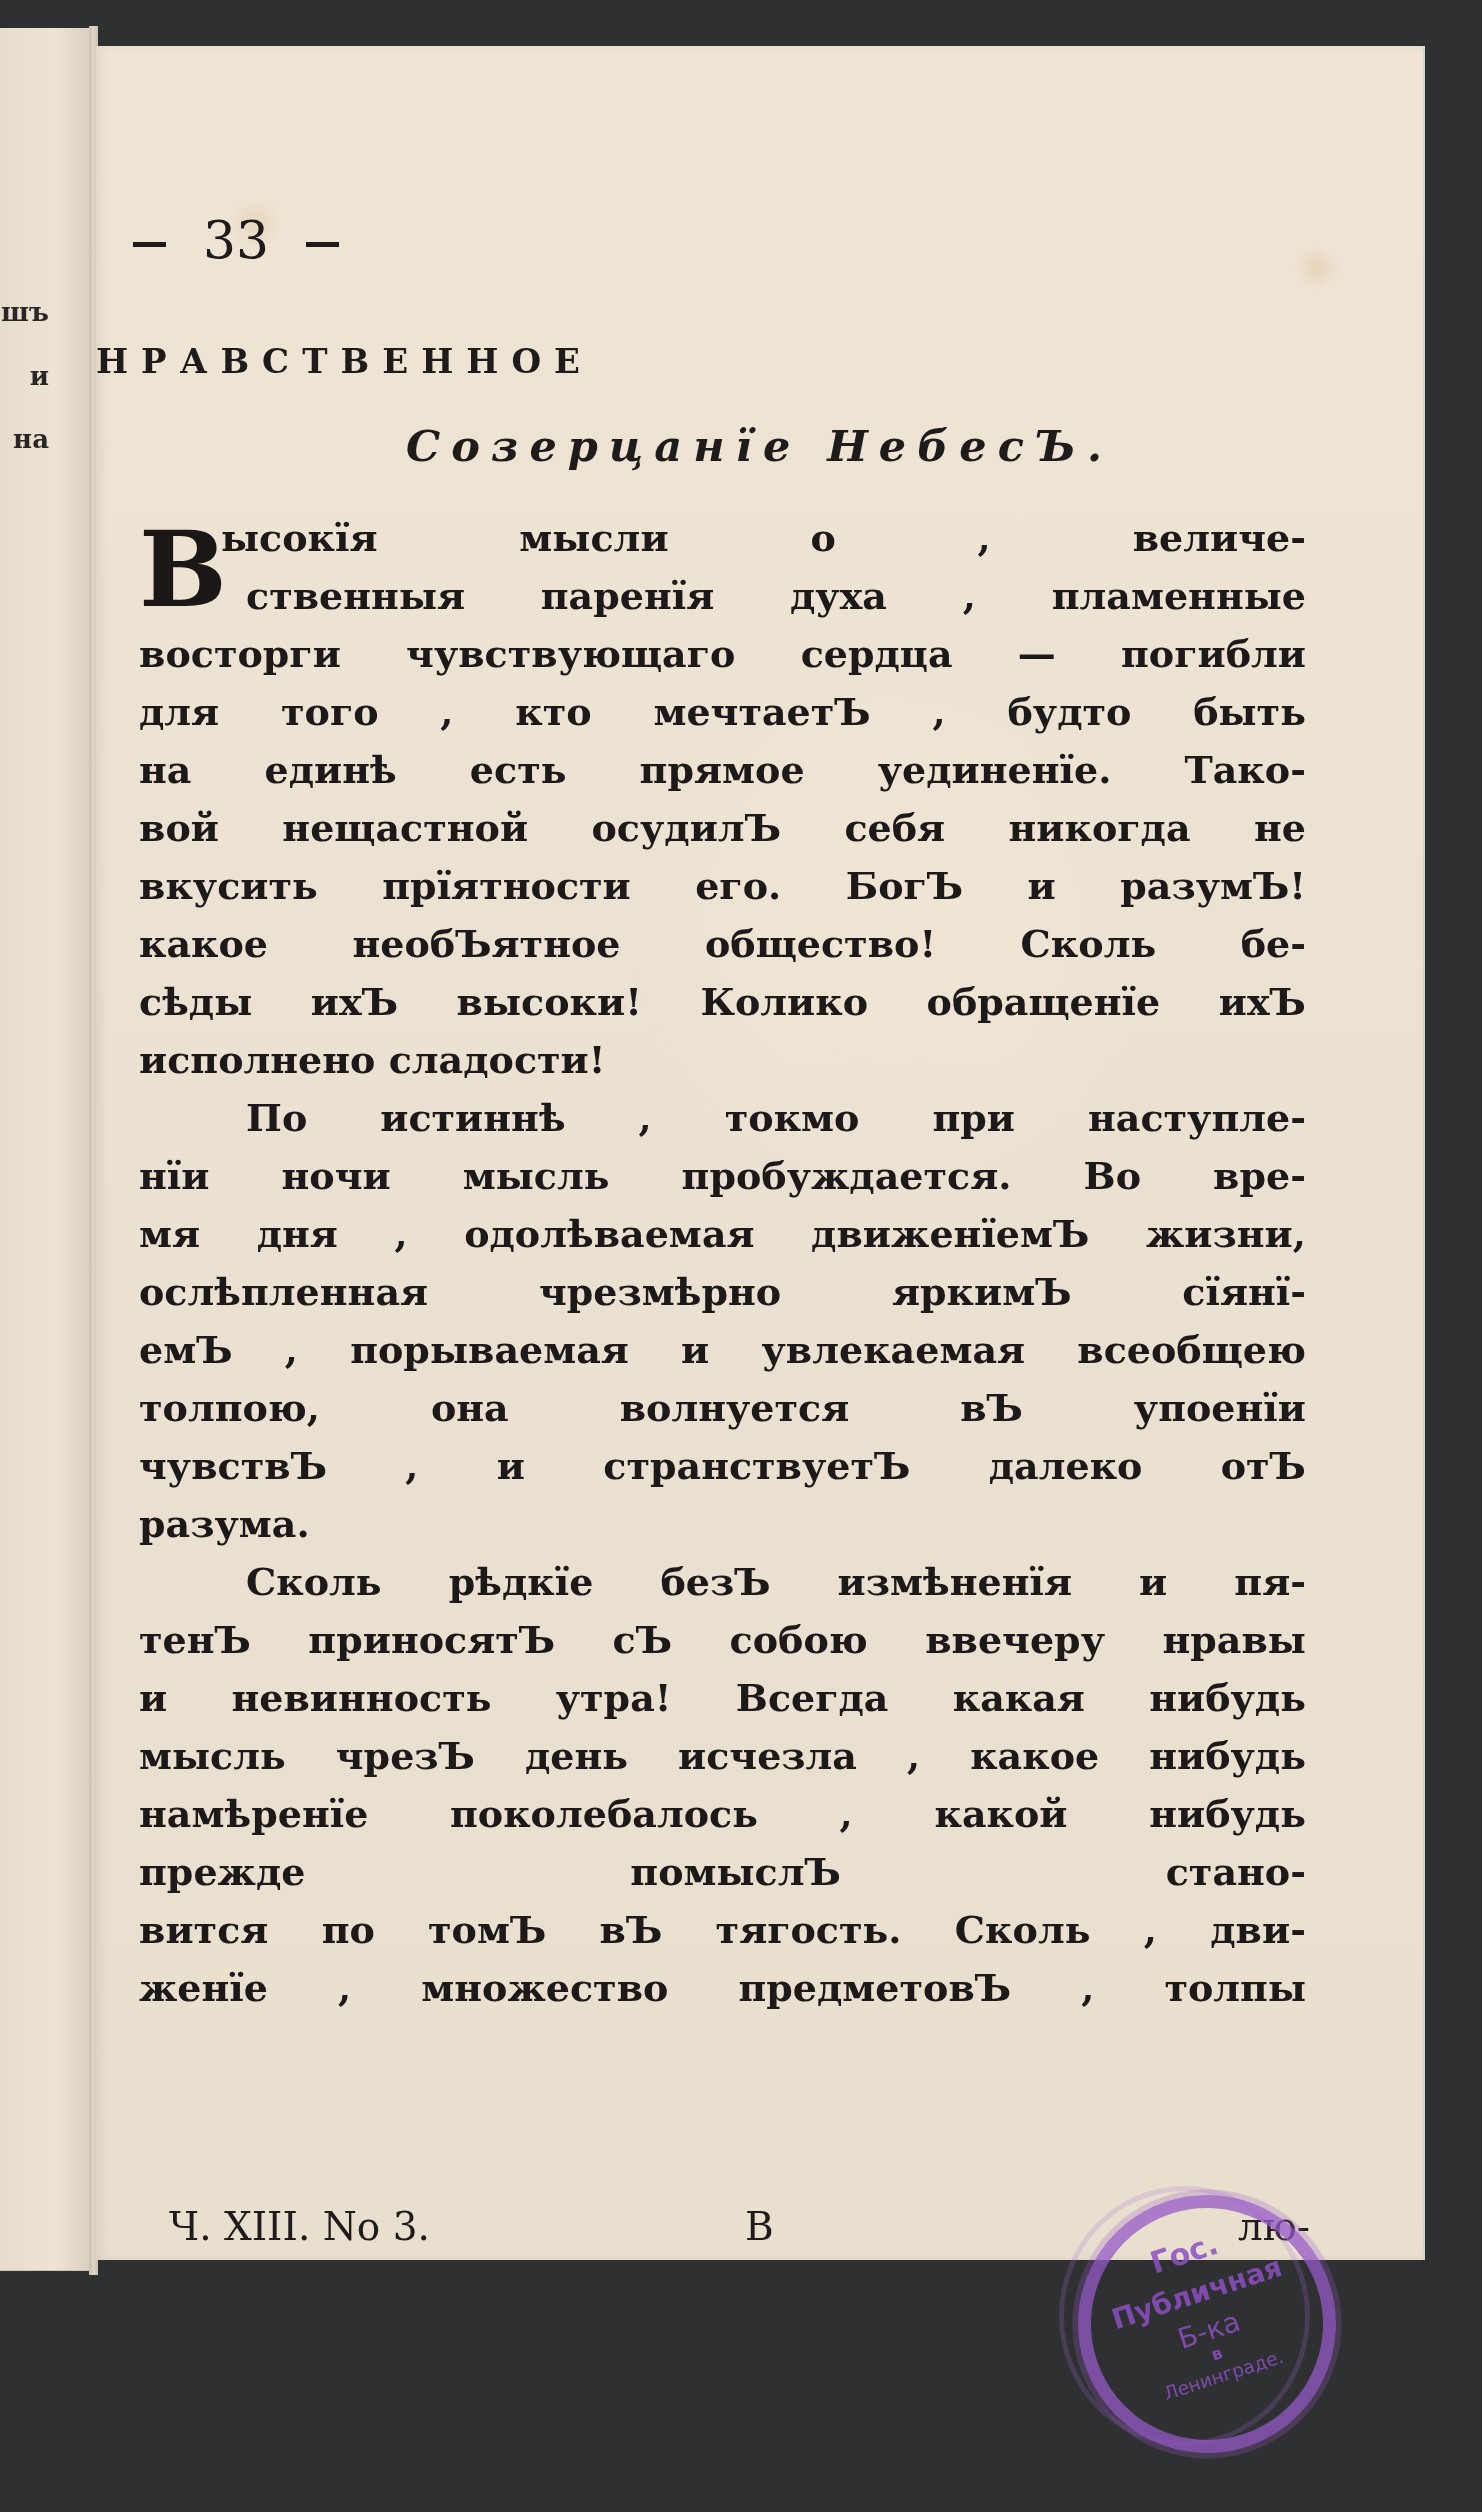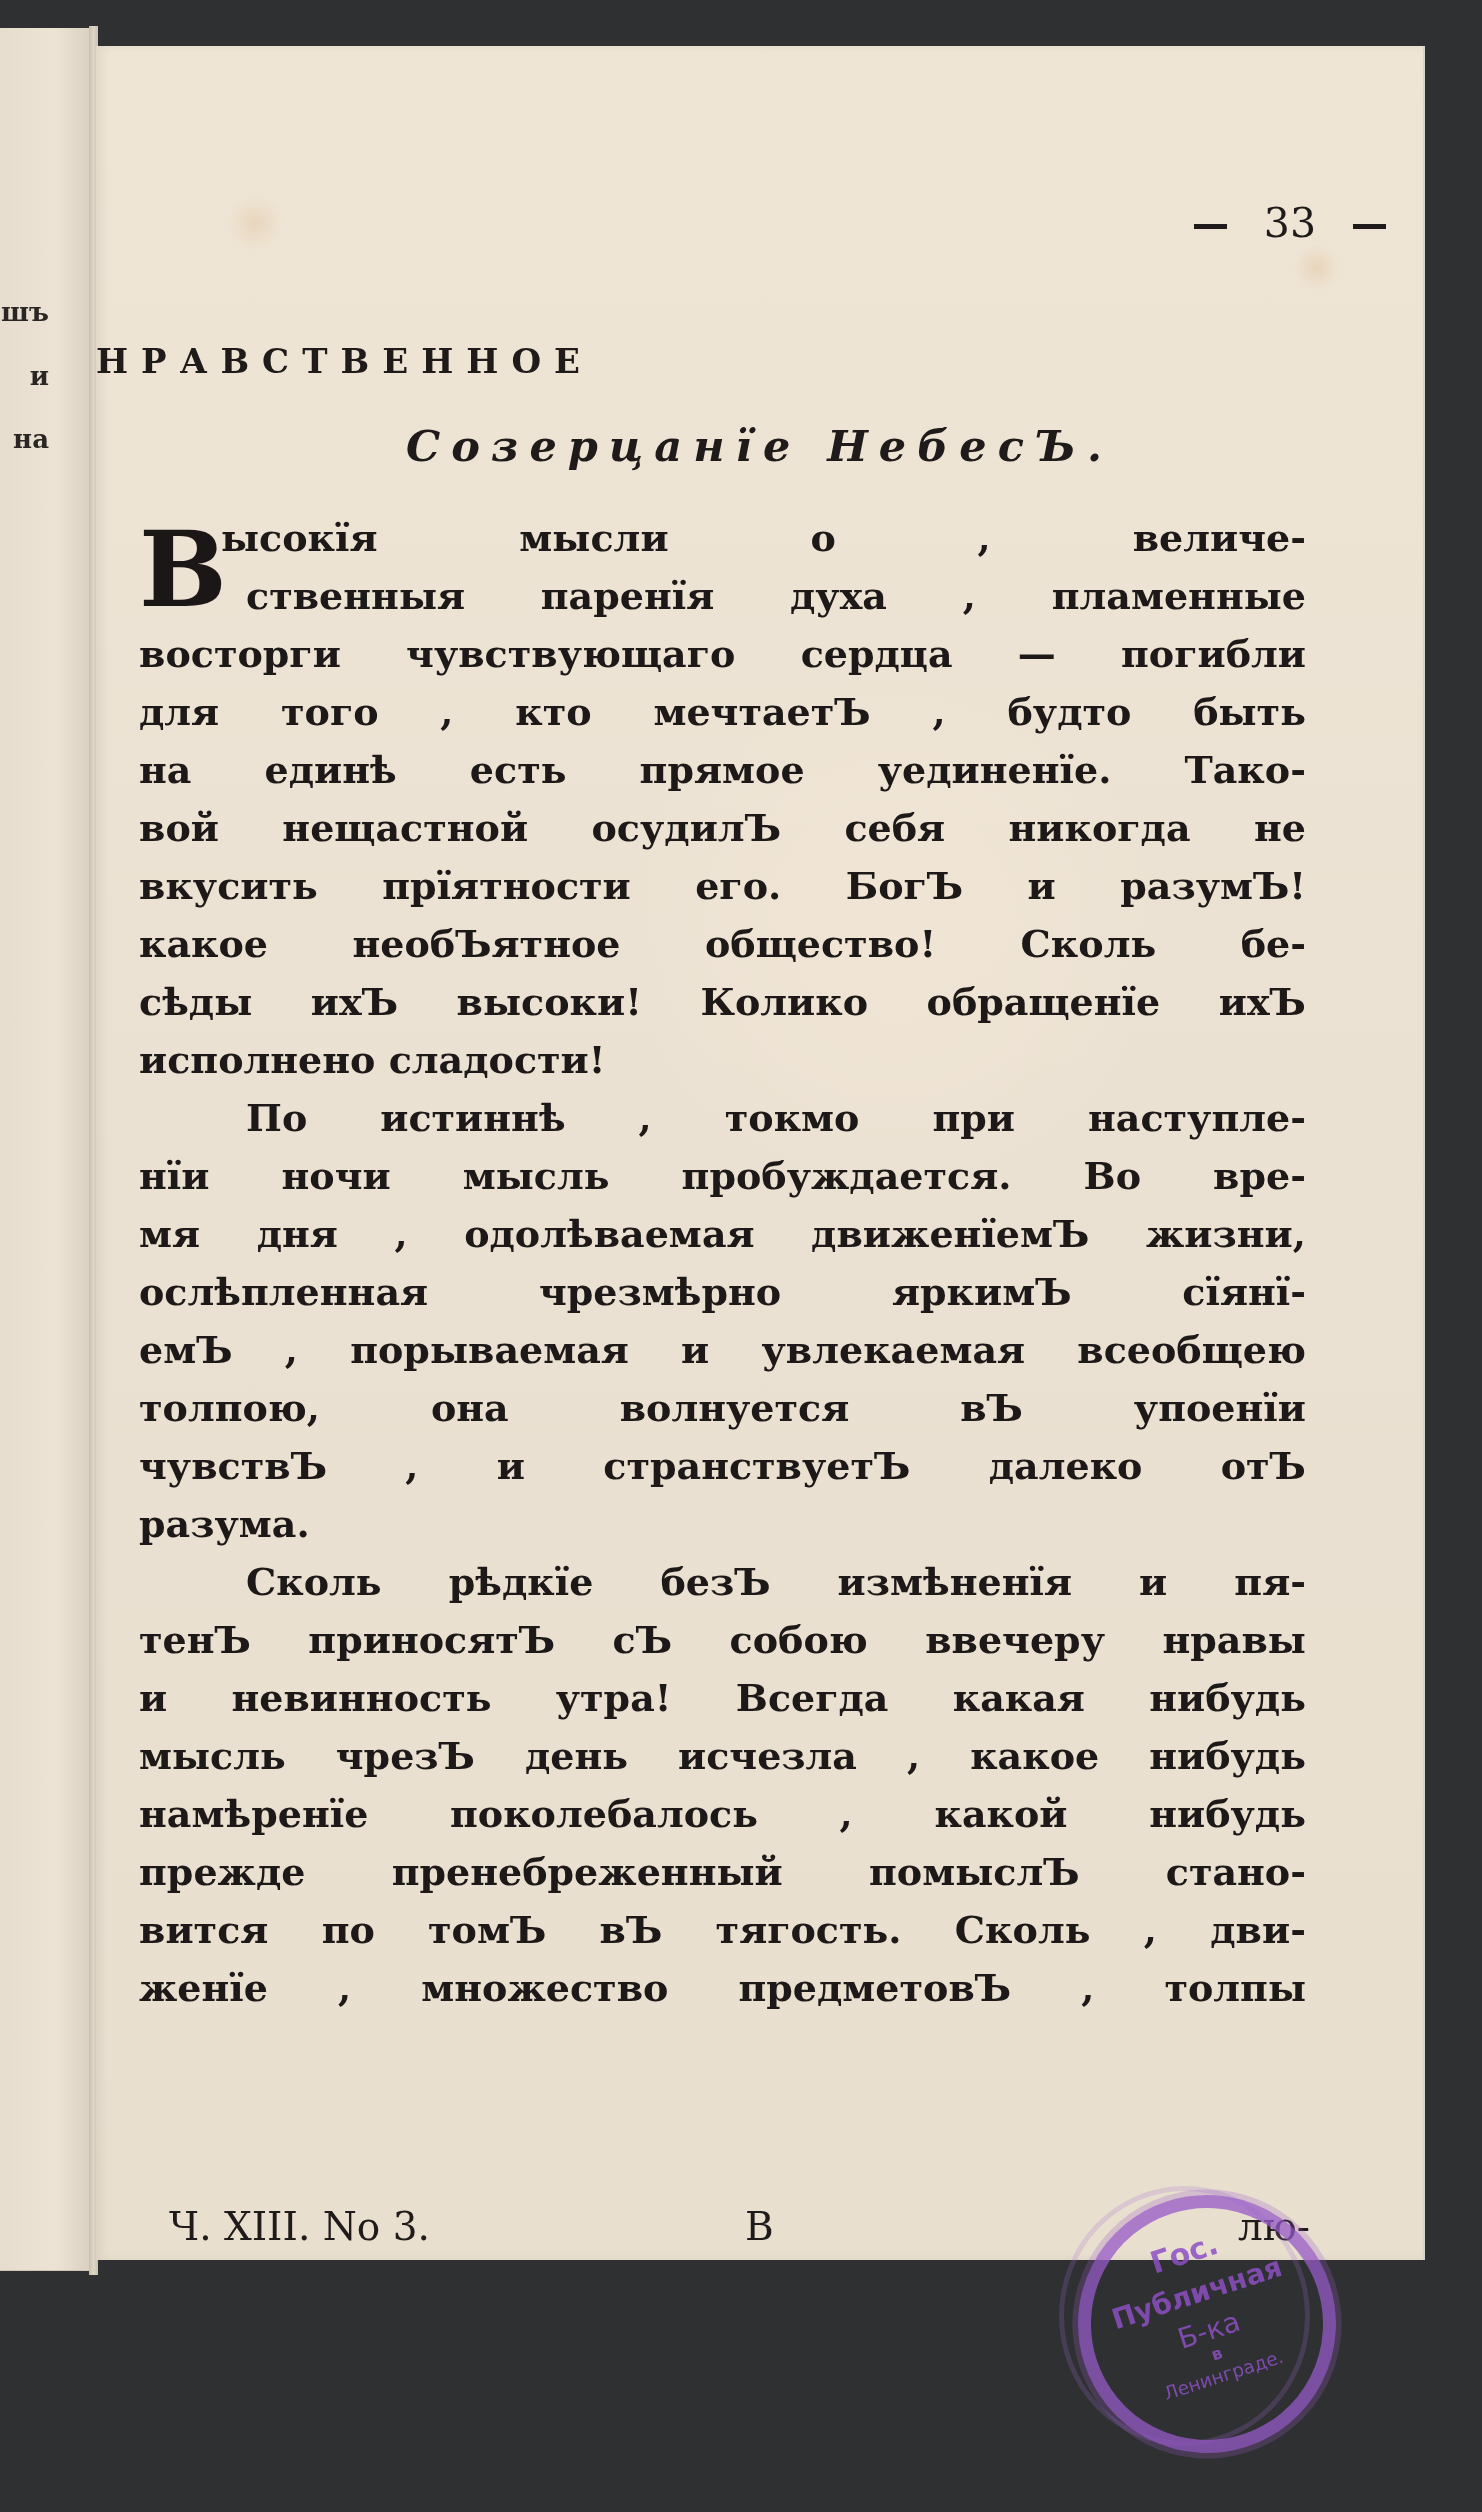--- a/index.html
+++ b/index.html
@@ -24,22 +24,22 @@
     position: absolute; left: 96px; top: 46px; width: 1327px; height: 2214px;
     background:
       radial-gradient(circle at 12% 8%, rgba(214,170,120,0.25) 0, rgba(214,170,120,0) 28px),
       radial-gradient(circle at 92% 10%, rgba(214,170,120,0.28) 0, rgba(214,170,120,0) 23px),
       radial-gradient(circle at 60% 40%, rgba(255,240,220,0.25) 0, rgba(255,240,220,0) 278px),
       linear-gradient(180deg, #efe5d5 0%, #ebe1d2 50%, #e9dfcf 100%);
     border-right: 2.8px solid #cfd6cc;
     box-shadow: inset 5.6px 0 9.3px rgba(0,0,0,0.06);
   }
   .header {
-    position: absolute; top: 153px; left: 0; right: 0; text-align: right;
-    font-size: 41px; color: #1e1b1a;
+    position: absolute; top: 164px; left: 0; right: 0; text-align: left;
+    font-size: 52px; color: #1e1b1a;
   }
   .header .dash { display: inline-block; width: 33px; height: 4.6px; background: #1e1b1a; vertical-align: middle; margin: 0 37px; }
   .title1 {
     position: absolute; top: 295px; left: 0; right: 0; text-align: left;
     font-size: 34px; letter-spacing: 13px; color: #1e1b1a; font-weight: bold;
   }
   .title2 {
     position: absolute; top: 375px; left: 0; right: 0; text-align: center;
     font-size: 43px; letter-spacing: 11px; color: #1e1b1a; font-style: italic; font-weight: bold;
   }
@@ -264,21 +264,20 @@
         </div>
       <div class="line">
           <span>намѣренїе</span>
           <span>поколебалось</span>
           <span>,</span>
           <span>какой</span>
           <span>нибудь</span>
         </div>
       <div class="line">
           <span>прежде</span>
-          <span>пренебреженный</span>
           <span>помыслЪ</span>
           <span>стано-</span>
         </div>
       <div class="line">
           <span>вится</span>
           <span>по</span>
           <span>томЪ</span>
           <span>вЪ</span>
           <span>тягость.</span>
           <span>Сколь</span>

